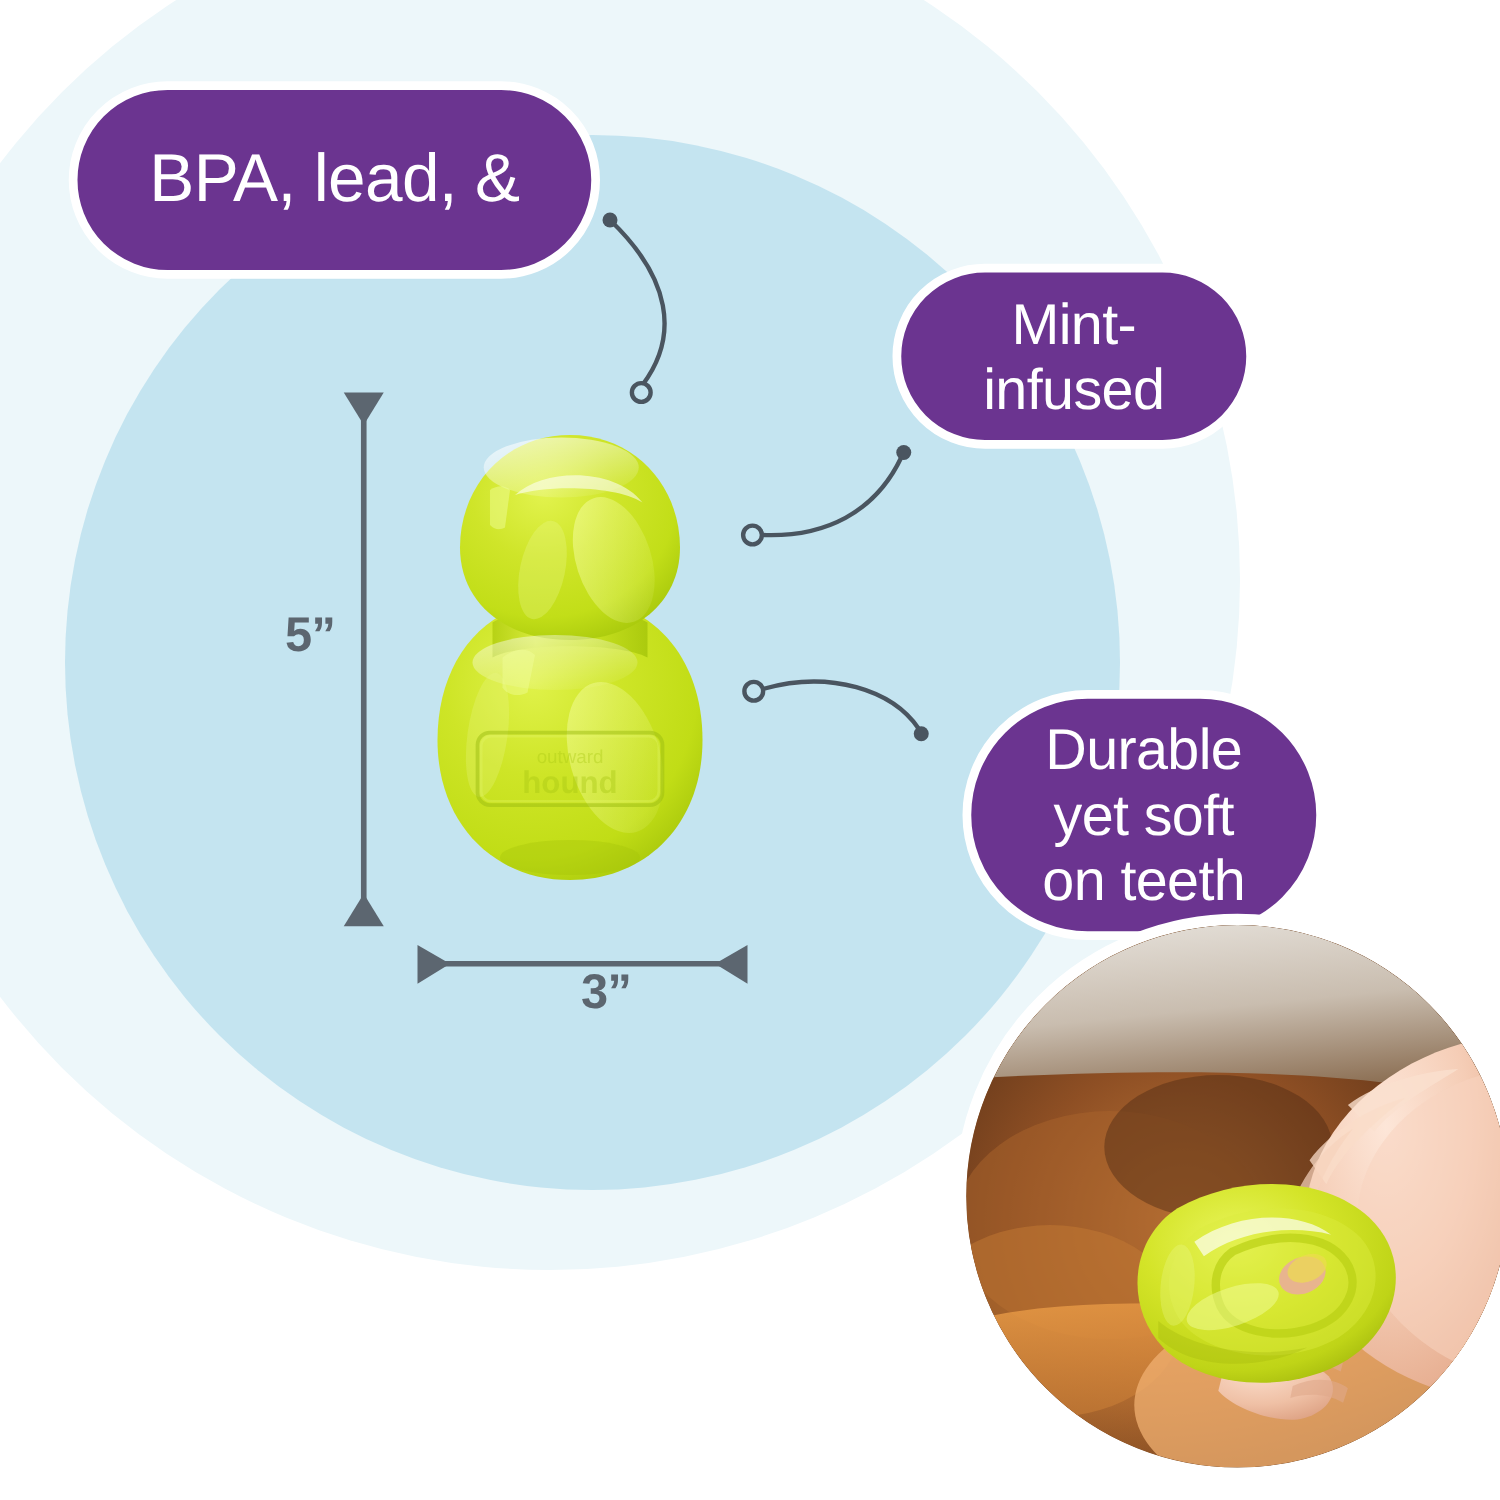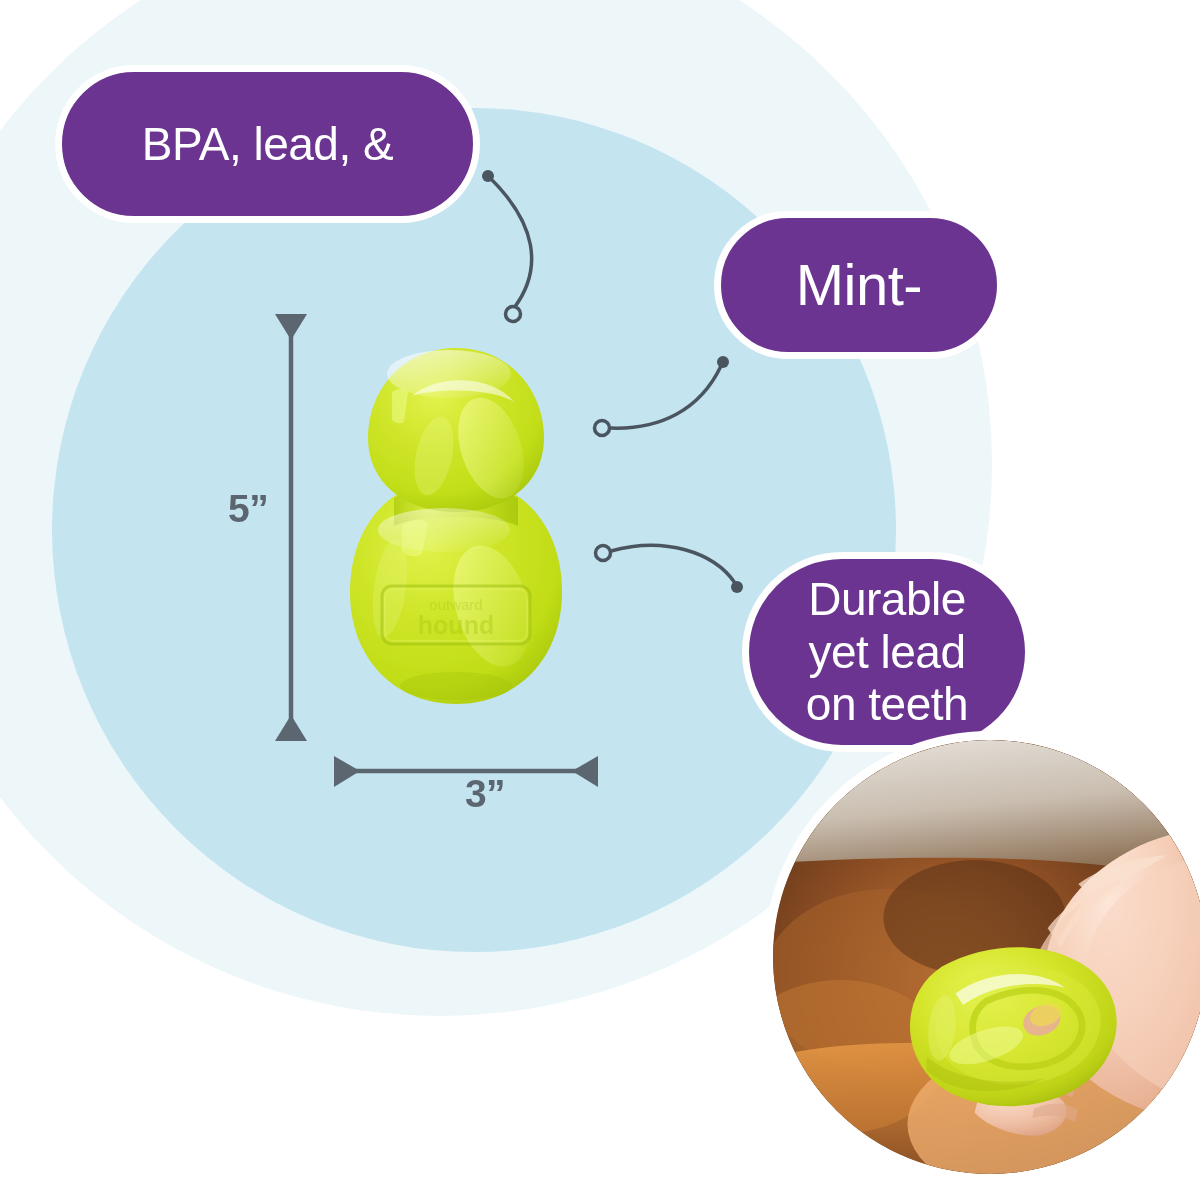--- a/index.html
+++ b/index.html
@@ -99,31 +99,31 @@
     box-sizing: border-box;
     letter-spacing: -0.5px;
   }
   .badge-text { display: block; padding: 0 4px; }
 
   #badge-bpa {
     left: 55px;
     top: 65px;
     width: 425px;
     height: 158px;
-    font-size: 46px;
+    font-size: 54px;
   }
   #badge-mint {
     left: 714px;
     top: 211px;
     width: 290px;
     height: 148px;
-    font-size: 58px;
+    font-size: 46px;
   }
   #badge-durable {
-    left: 742px;
+    left: 770px;
     top: 552px;
     width: 290px;
     height: 200px;
     font-size: 46px;
   }
 
   
   .photo-inset {
     position: absolute;
     left: 764px;
@@ -243,27 +243,28 @@
 
   <div class="badge" id="badge-bpa">
     <span class="badge-text">
       <span>BPA, lead, &amp;</span><br>
     </span>
   </div>
 
   <div class="badge" id="badge-mint">
     <span class="badge-text">
       <span>Mint-</span><br>
+      <span>infused</span>
     </span>
   </div>
 
   <div class="badge" id="badge-durable">
     <span class="badge-text">
       <span>Durable</span><br>
-      <span>yet lead</span><br>
+      <span>yet soft</span><br>
       <span>on teeth</span>
     </span>
   </div>
 
   <div class="photo-inset">
     <svg class="photo-svg" viewBox="0 0 452 452" xmlns="http://www.w3.org/2000/svg">
       <defs>
         <radialGradient id="bgBlur" cx="40%" cy="55%" r="80%">
           <stop offset="0%" stop-color="#C07838"></stop>
           <stop offset="38%" stop-color="#8E4F24"></stop>

